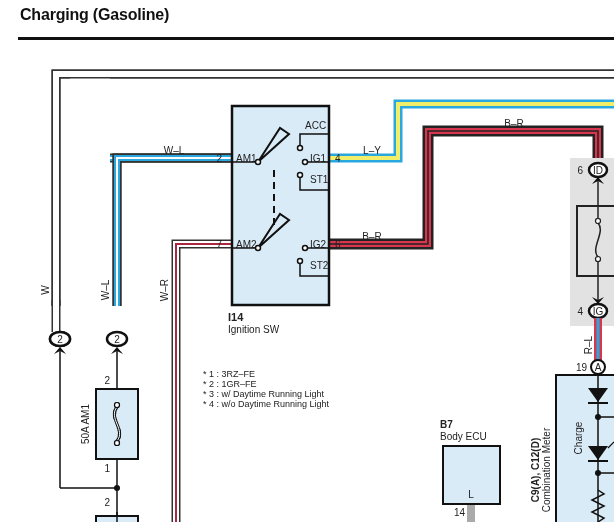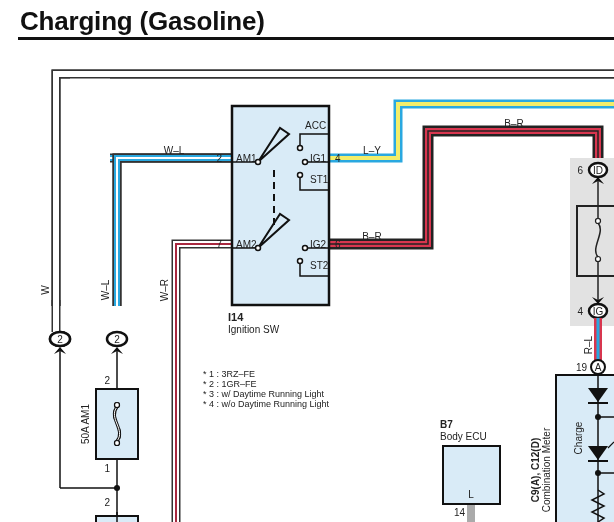--- a/index.html
+++ b/index.html
@@ -1,17 +1,17 @@
 <!DOCTYPE html>
 <html><head>
 <meta charset="utf-8">
 <style>
   html,body{margin:0;padding:0;background:#fff;}
   body{width:614px;height:522px;overflow:hidden;position:relative;font-family:"Liberation Sans",sans-serif;}
-  .title{position:absolute;left:20px;top:6px;font-size:26px;font-weight:bold;color:#111;letter-spacing:-0.2px;text-align:right;}
+  .title{position:absolute;left:20px;top:6px;font-size:16px;font-weight:bold;color:#111;letter-spacing:-0.2px;text-align:right;}
   .rule{position:absolute;left:18px;top:37px;width:596px;height:3px;background:#111;}
   svg{position:absolute;left:0;top:0;}
   svg text{font-family:"Liberation Sans",sans-serif;fill:#222;}
 </style>
 </head>
 <body>
 
 <div class="title">Charging (Gasoline)</div>
 <div class="rule"></div>
 

